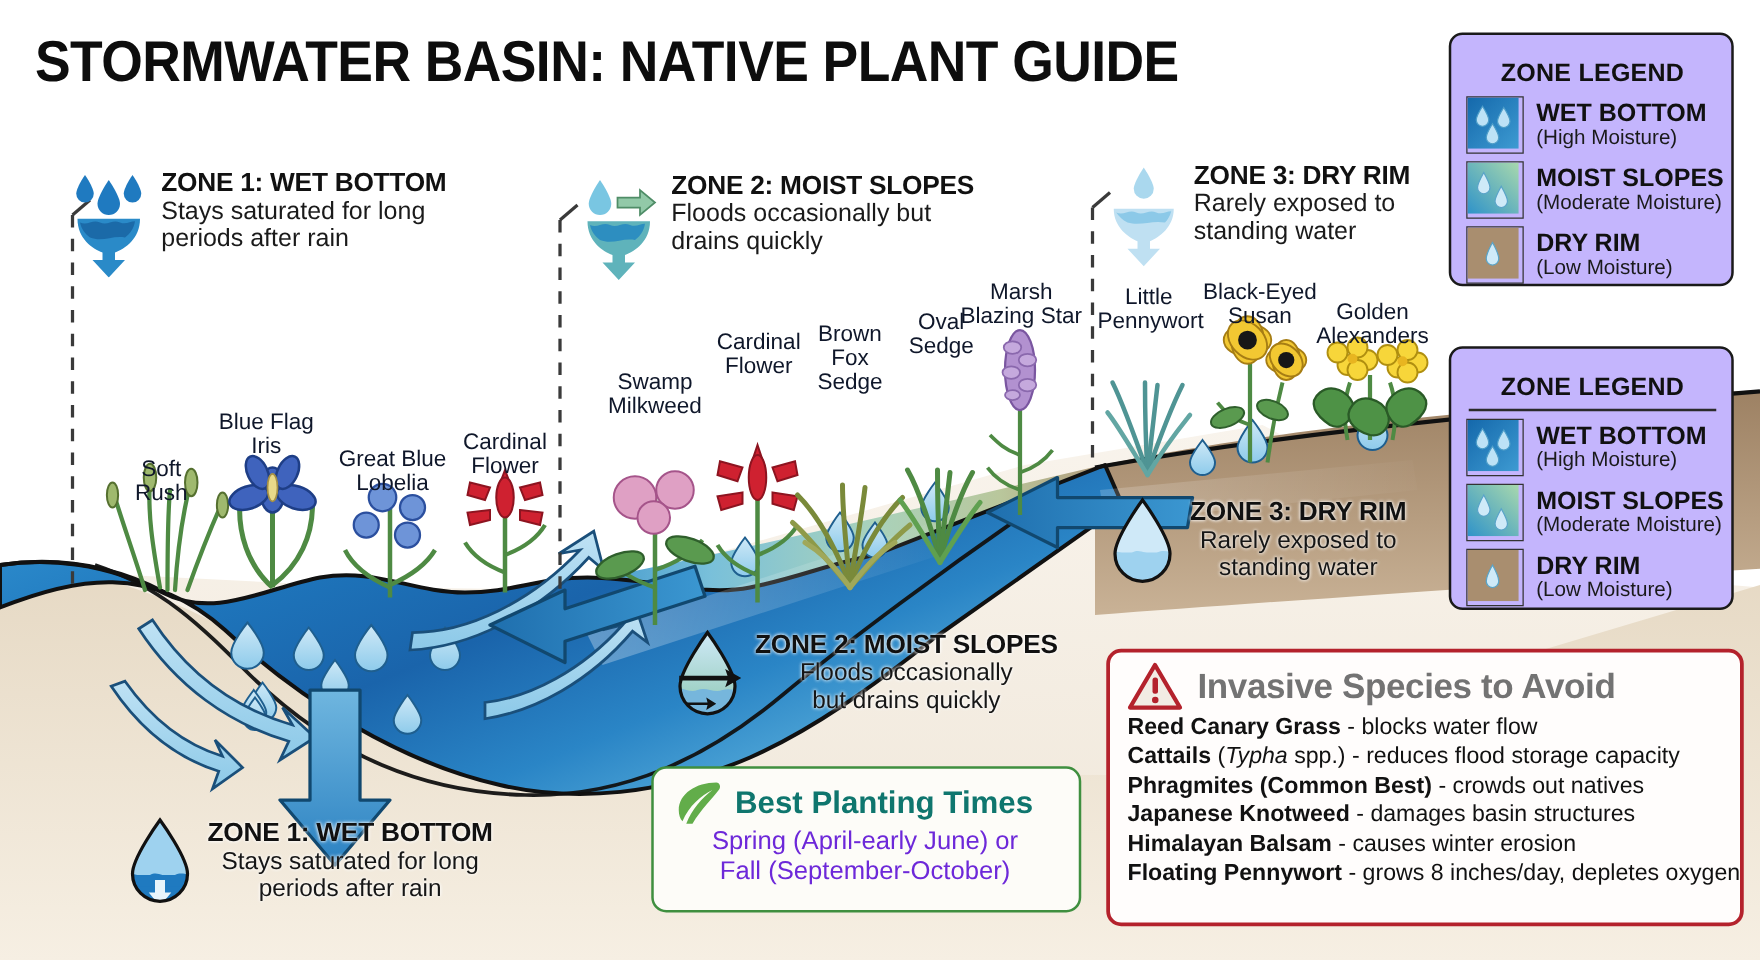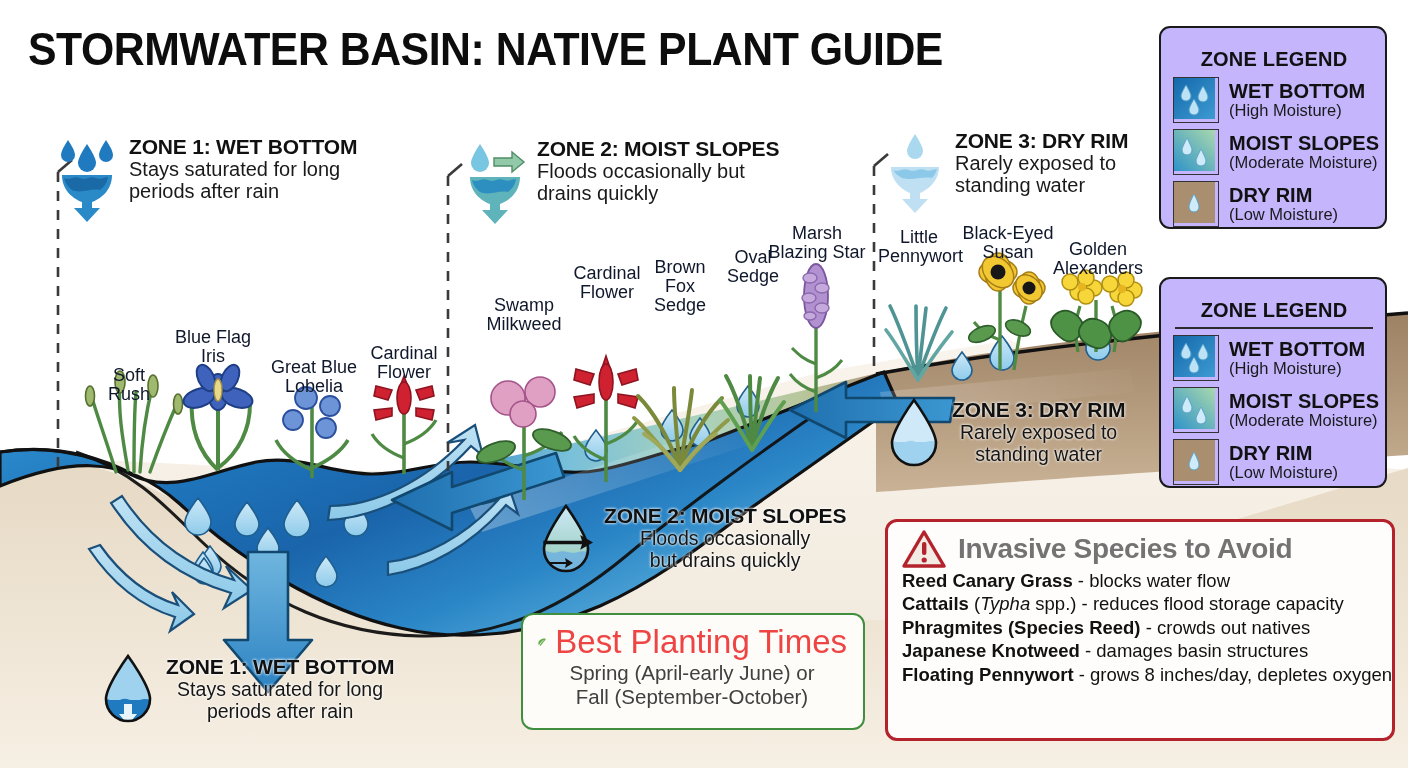--- a/index.html
+++ b/index.html
@@ -69,22 +69,22 @@
   .legend .lg-lbl{line-height:1.04;}
   .legend .lg-name{font-size:20px;font-weight:bold;color:#111;white-space:nowrap;}
   .legend .lg-note{font-size:16.5px;color:#1a1a1a;white-space:nowrap;}
 
   
   #plantbox{
     background:#fdfcf8;border:2.5px solid #3f8f3f;border-radius:12px;
     box-sizing:border-box;padding:8px 16px 10px 14px;
   }
   #plantbox .pb-head{display:flex;align-items:center;gap:9px;}
-  #plantbox .pb-title{font-size:33px;font-weight:normal;color:#ef4444;white-space:nowrap;}
-  #plantbox .pb-line{font-size:20.5px;color:#404040;text-align:center;line-height:1.17;white-space:nowrap;}
+  #plantbox .pb-title{font-size:25px;font-weight:bold;color:#0f766e;white-space:nowrap;}
+  #plantbox .pb-line{font-size:20.5px;color:#6d28d9;text-align:center;line-height:1.17;white-space:nowrap;}
 
   
   #invasive{
     background:#fffdfc;border:3px solid #b4222c;border-radius:12px;
     box-sizing:border-box;padding:7px 14px 10px 14px;
   }
   #invasive .iv-head{display:flex;align-items:center;gap:12px;}
   #invasive .iv-title{font-size:28px;font-weight:bold;color:#737373;white-space:nowrap;letter-spacing:-0.3px;}
   #invasive .iv-row{font-size:18.5px;color:#111;white-space:nowrap;line-height:1.27;}
   #invasive .iv-row b{font-weight:bold;}
@@ -765,19 +765,20 @@
       <svg width="44" height="40" viewBox="0 0 44 40">
         <path d="M22,3 L42,37 H2 Z" fill="#f2ece4" stroke="#b4222c" stroke-width="3.4" stroke-linejoin="round"></path>
         <rect x="20" y="13" width="4.4" height="13" rx="2" fill="#b4222c"></rect>
         <circle cx="22.2" cy="31" r="2.6" fill="#b4222c"></circle>
       </svg>
       <div class="iv-title">Invasive Species to Avoid</div>
     </div>
     <div id="iv-list">
         <div class="iv-row"><b>Reed Canary Grass</b><span> - blocks water flow</span></div>
         <div class="iv-row"><b>Cattails</b> (<i>Typha</i> spp.)<span> - reduces flood storage capacity</span></div>
-        <div class="iv-row"><b>Phragmites (Species Reed)</b><span> - crowds out natives</span></div>
+        <div class="iv-row"><b>Phragmites (Common Best)</b><span> - crowds out natives</span></div>
         <div class="iv-row"><b>Japanese Knotweed</b><span> - damages basin structures</span></div>
+        <div class="iv-row"><b>Himalayan Balsam</b><span> - causes winter erosion</span></div>
         <div class="iv-row"><b>Floating Pennywort</b><span> - grows 8 inches/day, depletes oxygen</span></div>
       </div>
   </div>
 
 </div>
 
 </body></html>

